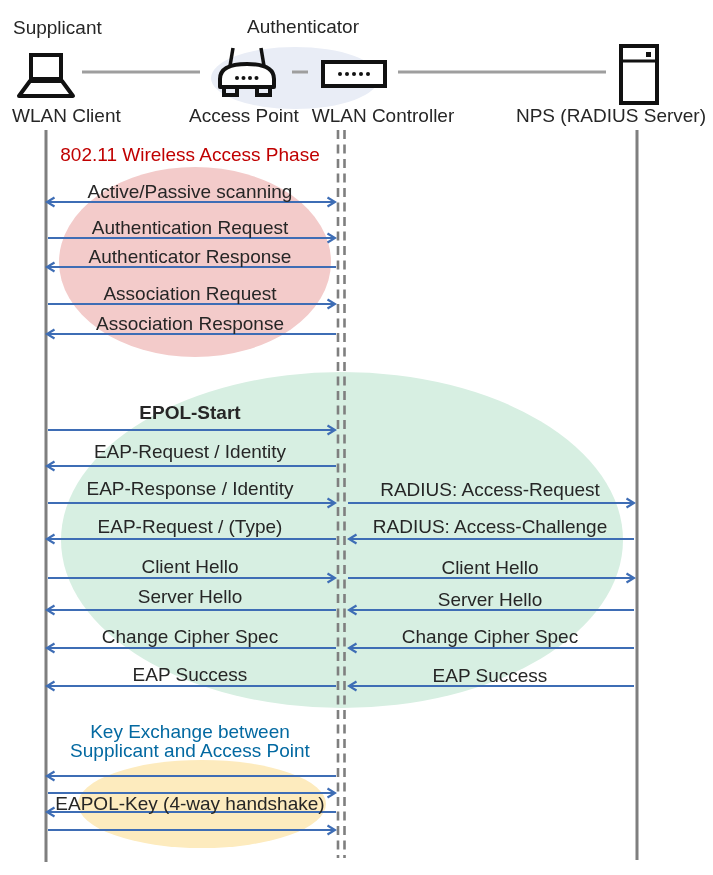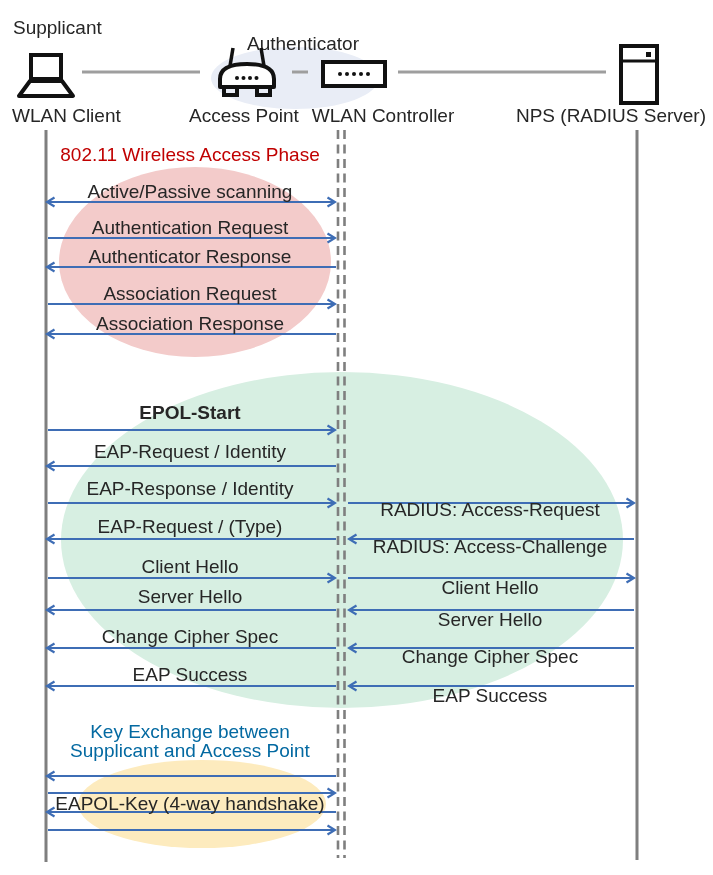--- a/index.html
+++ b/index.html
@@ -7,21 +7,21 @@
          font-family:"Liberation Sans",sans-serif;color:#262626;}
   .ellipse{position:absolute;border-radius:50%;}
   #el-auth{left:211px;top:47px;width:168px;height:62px;background:#e9edf6;}
   #el-p1{left:59px;top:167px;width:272px;height:190px;background:#f3cbca;}
   #el-p2{left:61px;top:372px;width:562px;height:336px;background:#d7efe2;}
   #el-p3{left:78px;top:760px;width:248px;height:88px;background:#fdebbe;}
   svg.canvas{position:absolute;left:0;top:0;z-index:1;}
   .txt{position:absolute;z-index:2;font-size:19px;line-height:18px;white-space:nowrap;}
   .ctr{text-align:center;white-space:normal;}
   .lbl-l{left:40px;width:300px;text-align:center;}
-  .lbl-r{left:346px;width:288px;text-align:center;margin-top:20px;}
+  .lbl-r{left:346px;width:288px;text-align:center;}
   .ph1{color:#c00000;}
   .ph2{color:#47a866;}
   .ph3{color:#0369a1;}
   .icon{position:absolute;z-index:2;}
   line.ar{stroke:#3e6db5;stroke-width:2.2;}
   line.ll{stroke:#7f7f7f;stroke-width:3;}
   line.lld{stroke:#7f7f7f;stroke-width:2.6;stroke-dasharray:9 5.5;}
   line.cn{stroke:#9e9e9e;stroke-width:3;}
 </style>
 </head>
@@ -72,21 +72,21 @@
     <line class="ar" x1="634" y1="648" x2="350" y2="648" marker-end="url(#ah)"></line>
     <line class="ar" x1="634" y1="686" x2="350" y2="686" marker-end="url(#ah)"></line>
 
     <line class="ar" x1="336" y1="776" x2="48" y2="776" marker-end="url(#ah)"></line>
     <line class="ar" x1="48" y1="793" x2="334" y2="793" marker-end="url(#ah)"></line>
     <line class="ar" x1="336" y1="812" x2="48" y2="812" marker-end="url(#ah)"></line>
     <line class="ar" x1="48" y1="830" x2="334" y2="830" marker-end="url(#ah)"></line>
   </svg>
 
   <div class="txt" style="left:13px;top:19px;">Supplicant</div>
-  <div class="txt" style="left:223px;top:18px;width:160px;text-align:center;margin-top:17px;">Authenticator</div>
+  <div class="txt" style="left:223px;top:18px;width:160px;text-align:center;">Authenticator</div>
 
   <div class="icon" style="left:16px;top:52px;">
     <svg width="60" height="50" viewBox="0 0 60 50">
       <rect x="15" y="3" width="30" height="24" fill="#fff" stroke="#111" stroke-width="4"></rect>
       <path d="M3 44 L14 29 H46 L57 44 Z" fill="#fff" stroke="#111" stroke-width="4" stroke-linejoin="round"></path>
     </svg>
   </div>
   <div class="icon" style="left:215px;top:46px;">
     <svg width="64" height="55" viewBox="0 0 64 55">
       <line x1="18" y1="2" x2="15" y2="20" stroke="#111" stroke-width="3.5"></line>

